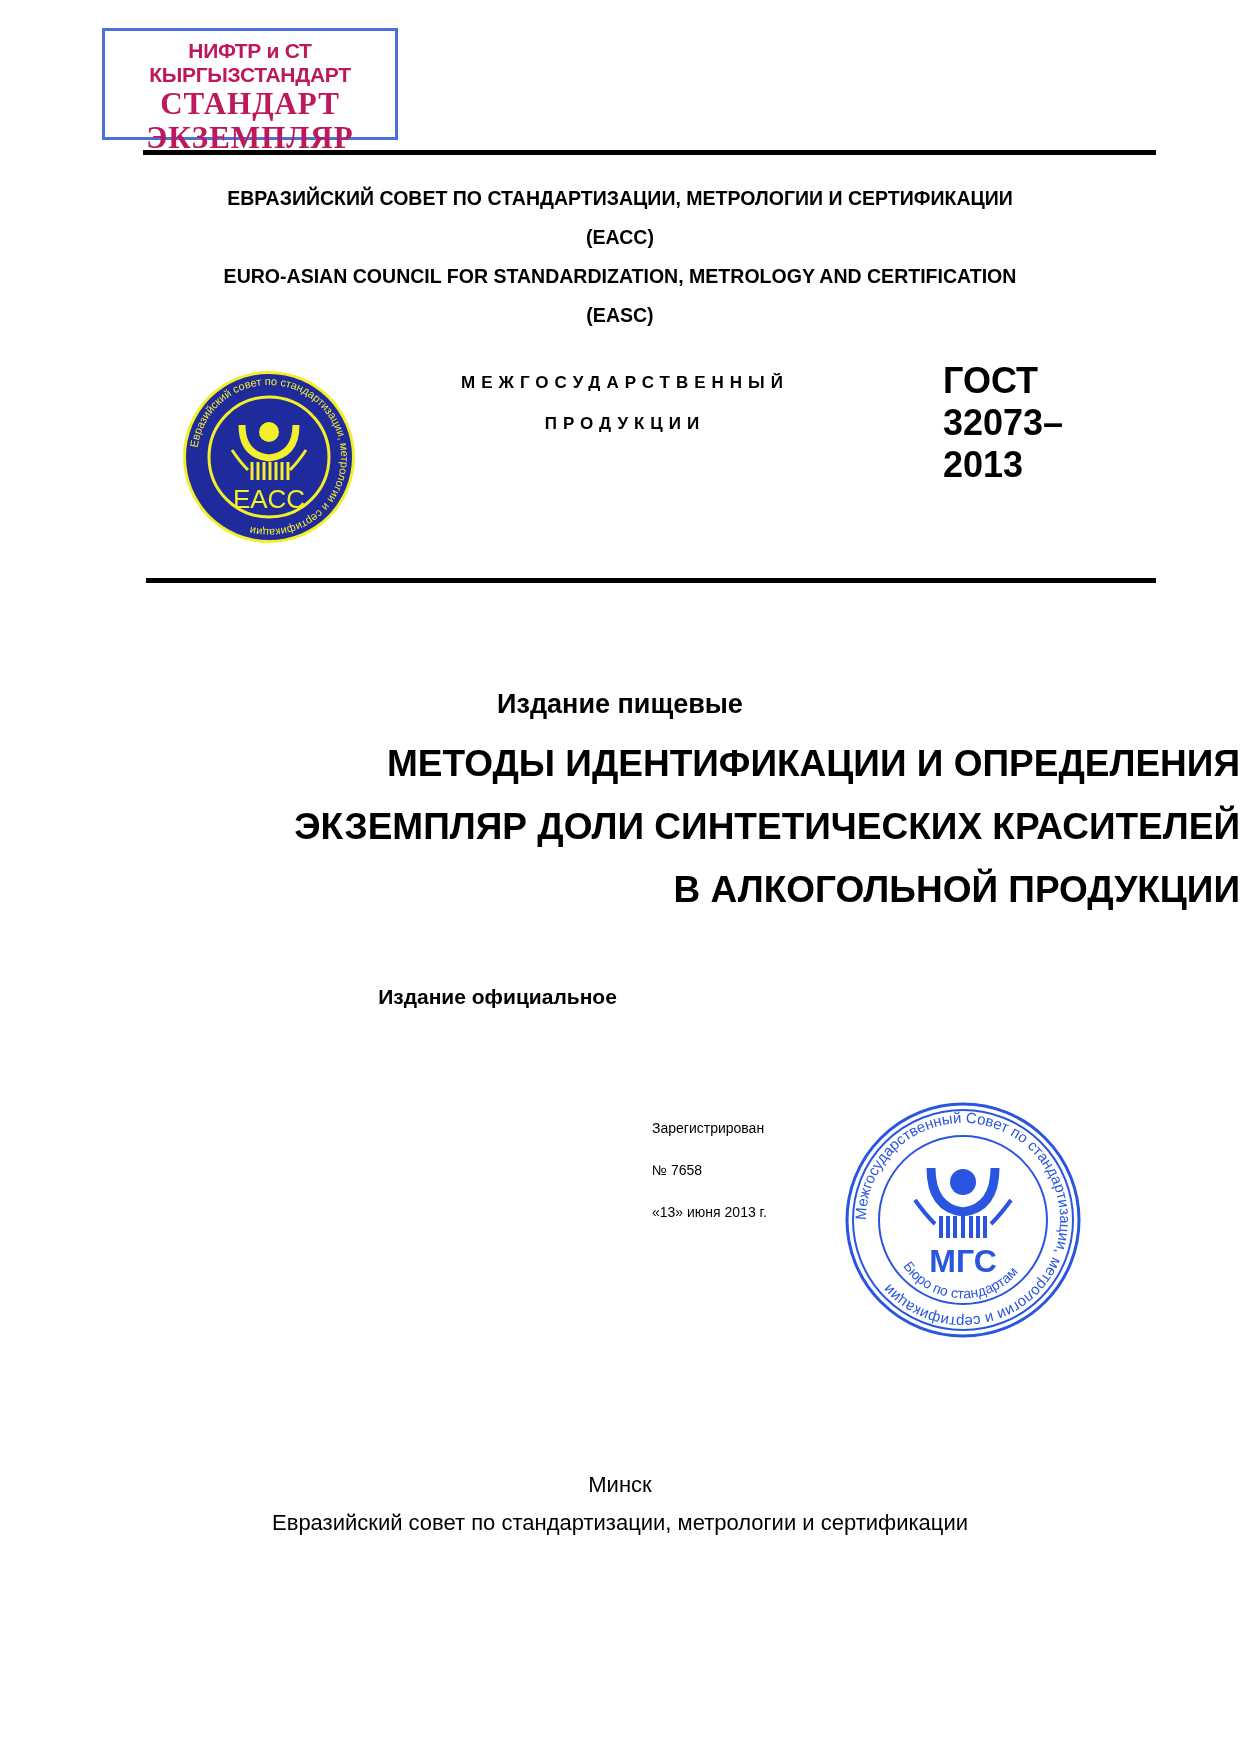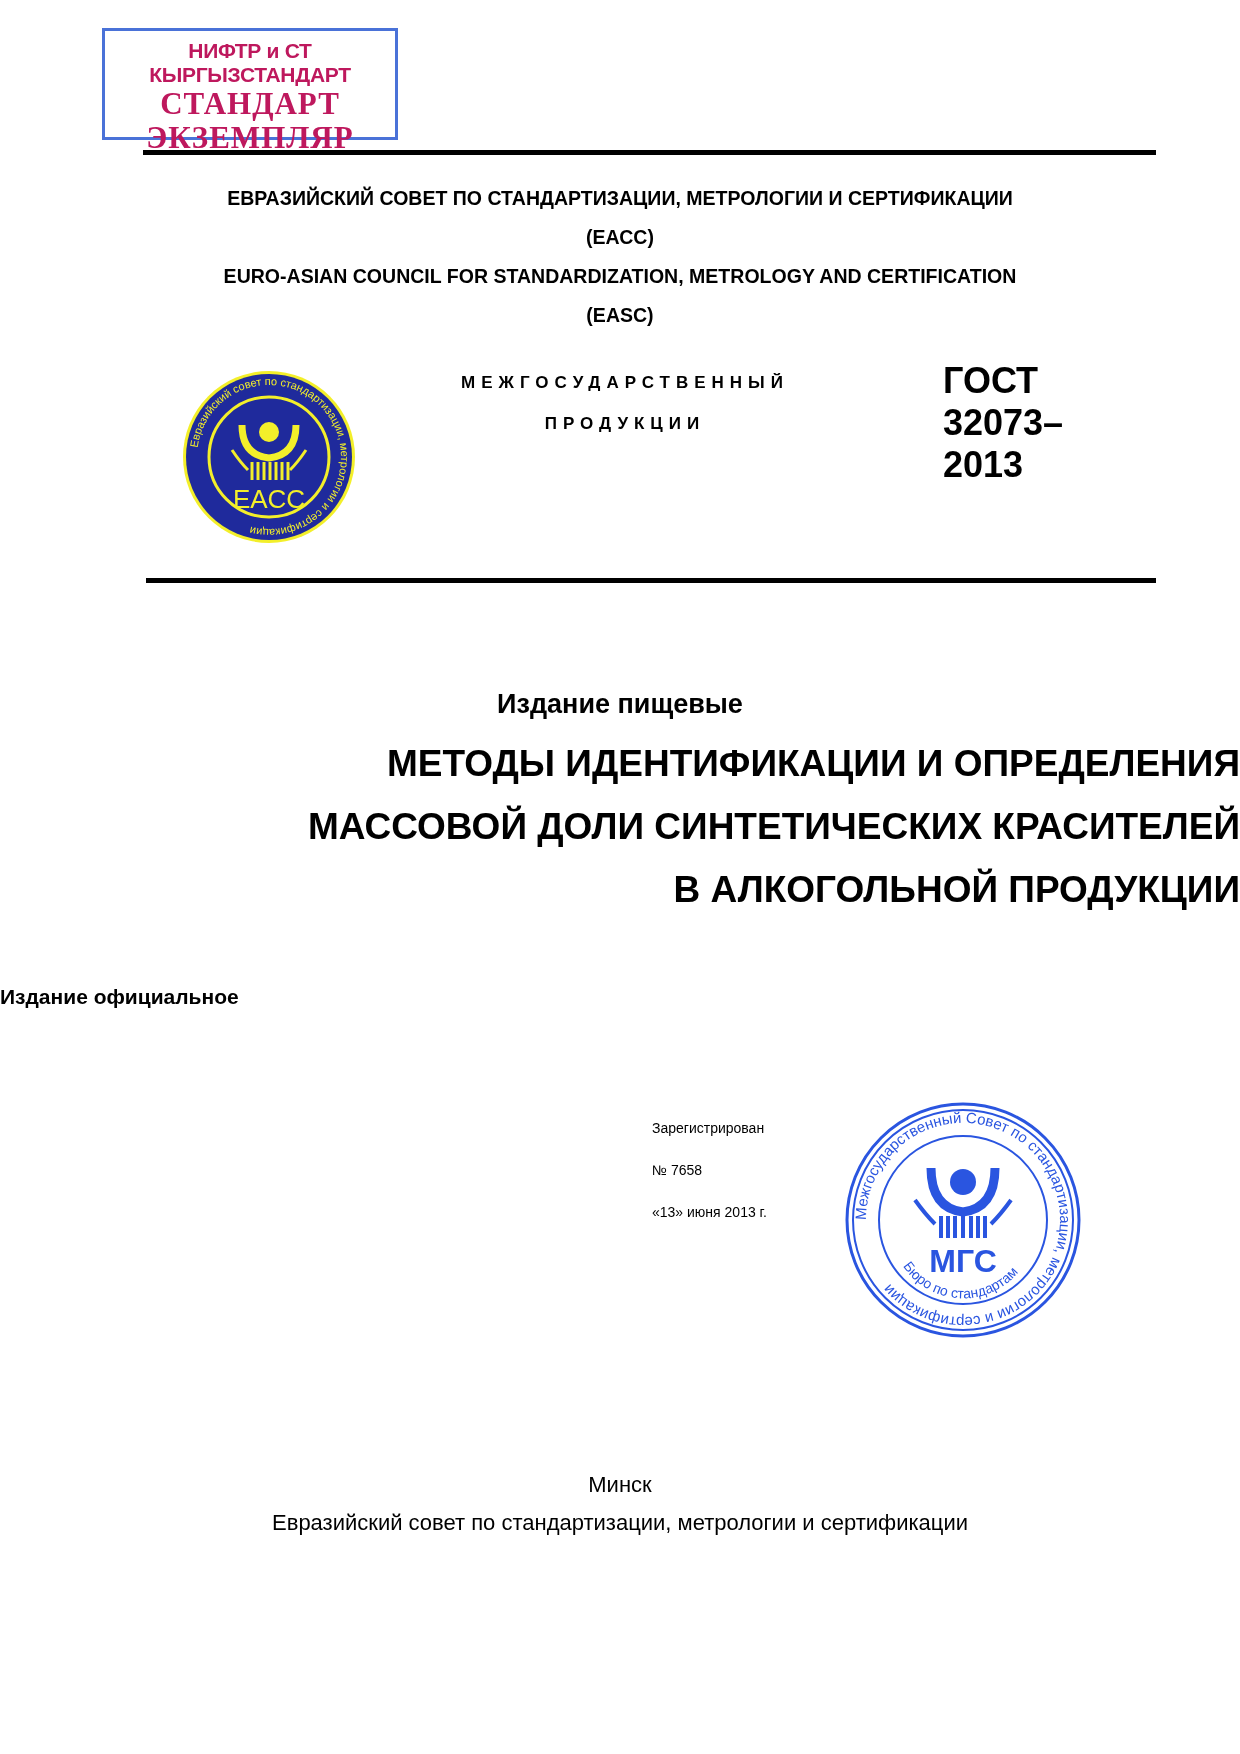--- a/index.html
+++ b/index.html
@@ -19,21 +19,21 @@
   .rule { background:#000; height:5px; }
 
   .hdr { width:1240px; left:0; text-align:center; font-weight:bold;
          font-size:21px; transform:scaleX(0.93); }
 
   .mgs-label { font-weight:bold; font-size:17px; letter-spacing:6px; text-align:center; width:420px; }
   .gost { font-weight:bold; font-size:36px; line-height:42px; }
 
   .title-sub { width:1240px; left:0; text-align:center; font-weight:bold; font-size:27px; }
   .title-main { width:1240px; left:0; text-align:right; font-weight:bold; font-size:37px; line-height:58px; }
-  .edition { width:995px; left:0; font-weight:bold; font-size:21px; }
+  .edition { width:995px; left:0; text-align:center; font-weight:bold; font-size:21px; }
 
   .reg { left:652px; font-size:14px; line-height:42px; }
 
   .footer1 { width:1240px; left:0; text-align:center; font-weight:normal; font-size:22px; }
 </style>
 </head>
 <body>
 
 <div class="abs stamp">
   <div class="l1">НИФТР и СТ КЫРГЫЗСТАНДАРТ</div>
@@ -82,21 +82,21 @@
 <div class="abs gost" style="left:915px; top:360px;margin-left:28px;">
   <div>ГОСТ</div>
   <div>32073–</div>
   <div>2013</div>
 </div>
 
 <div class="abs rule" style="left:146px; top:578px; width:1010px;"></div>
 
 <div class="abs title-sub" style="top:689px;">Издание пищевые</div>
 <div class="abs title-main" style="top:735px;">МЕТОДЫ ИДЕНТИФИКАЦИИ И ОПРЕДЕЛЕНИЯ</div>
-<div class="abs title-main" style="top:798px;">МАССОВОЙ ДОЛИ СИНТЕТИЧЕСКИХ КРАСИТЕЛЕЙ</div>
+<div class="abs title-main" style="top:798px;">ЭКЗЕМПЛЯР ДОЛИ СИНТЕТИЧЕСКИХ КРАСИТЕЛЕЙ</div>
 <div class="abs title-main" style="top:861px;">В АЛКОГОЛЬНОЙ ПРОДУКЦИИ</div>
 
 <div class="abs edition" style="top:985px;">Издание официальное</div>
 
 <div class="abs reg" style="top:1107px;">
   <div>Зарегистрирован</div>
   <div>№ 7658</div>
   <div>«13» июня 2013 г.</div>
 </div>
 

